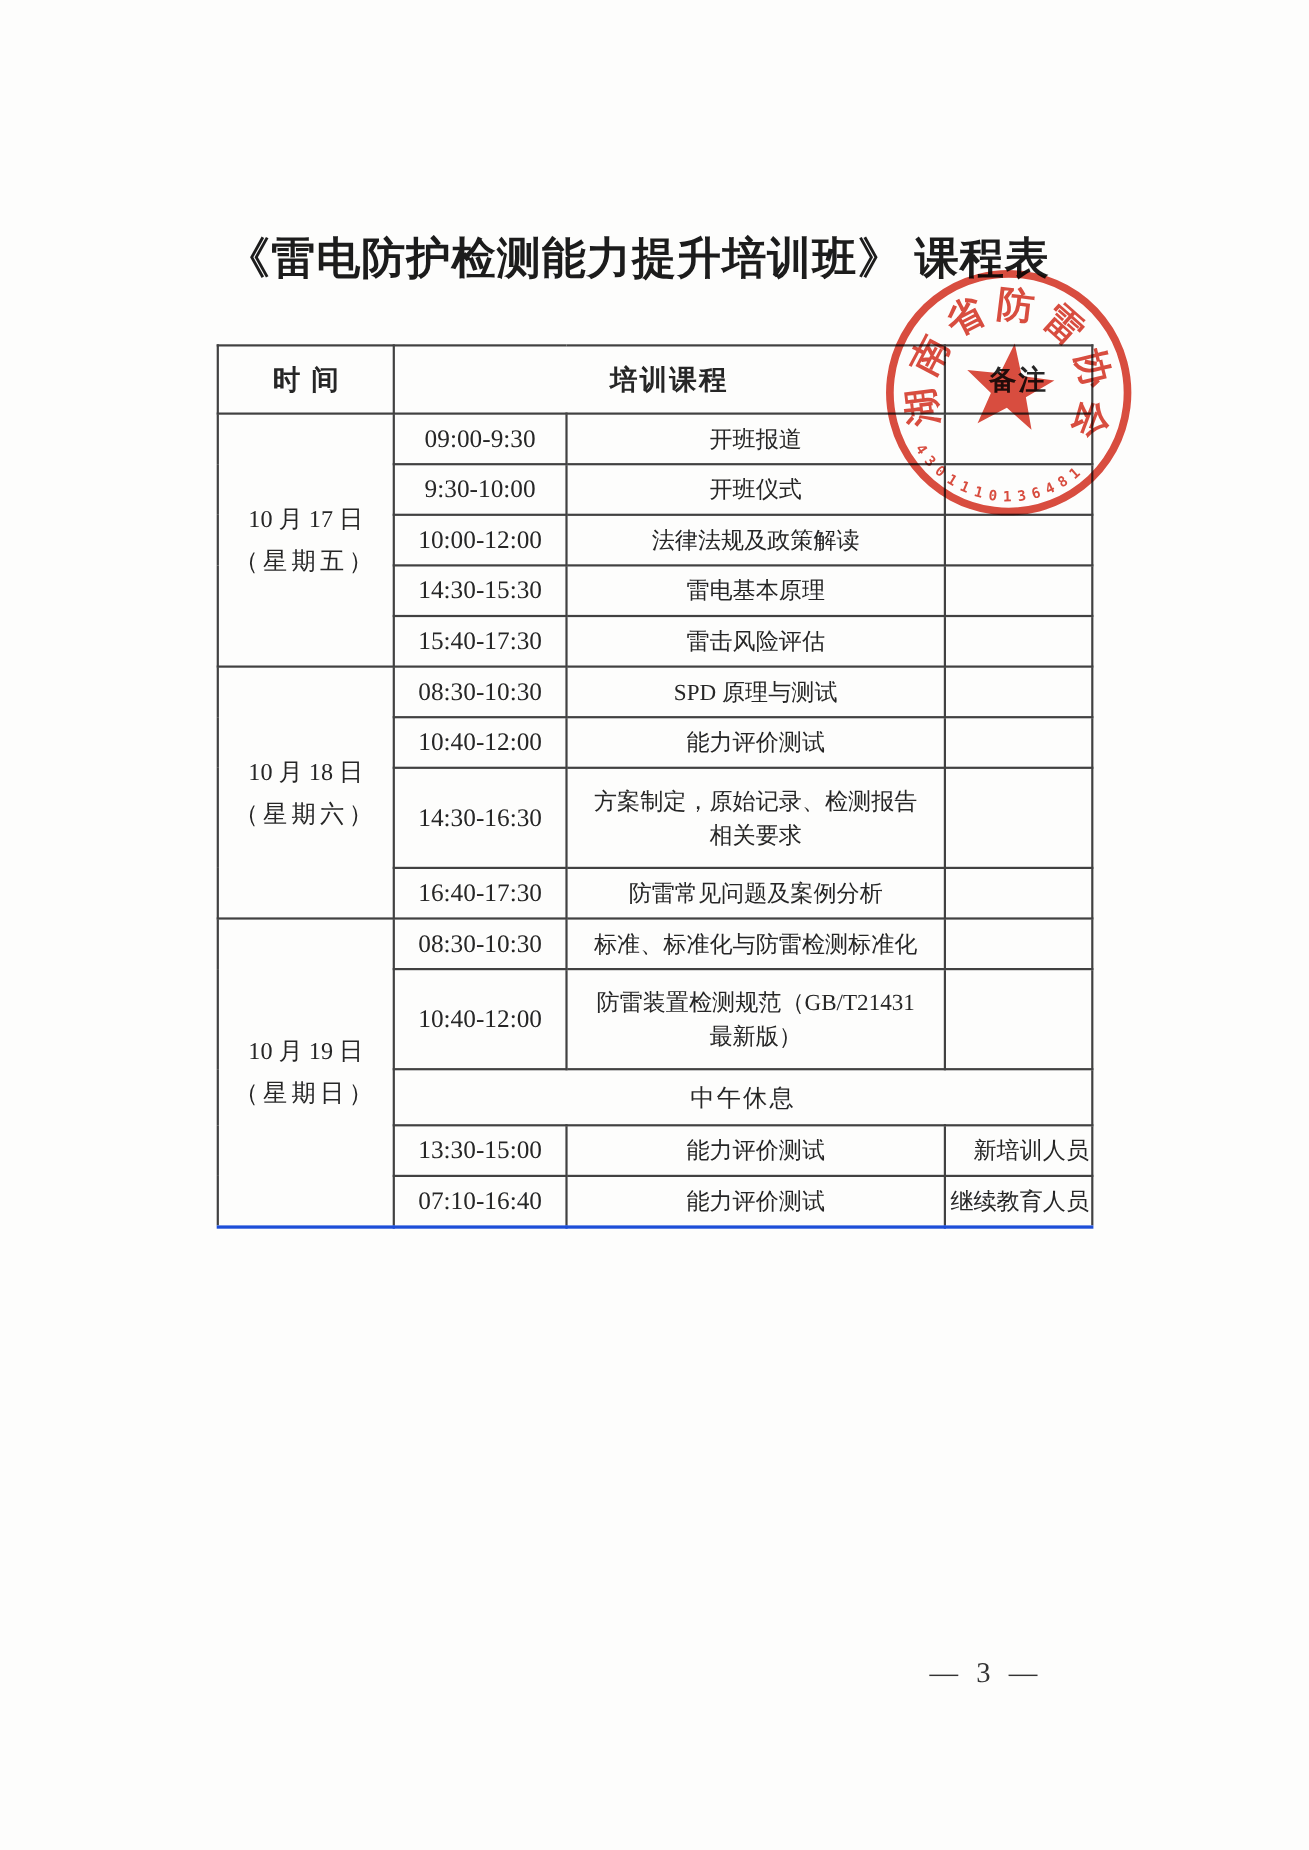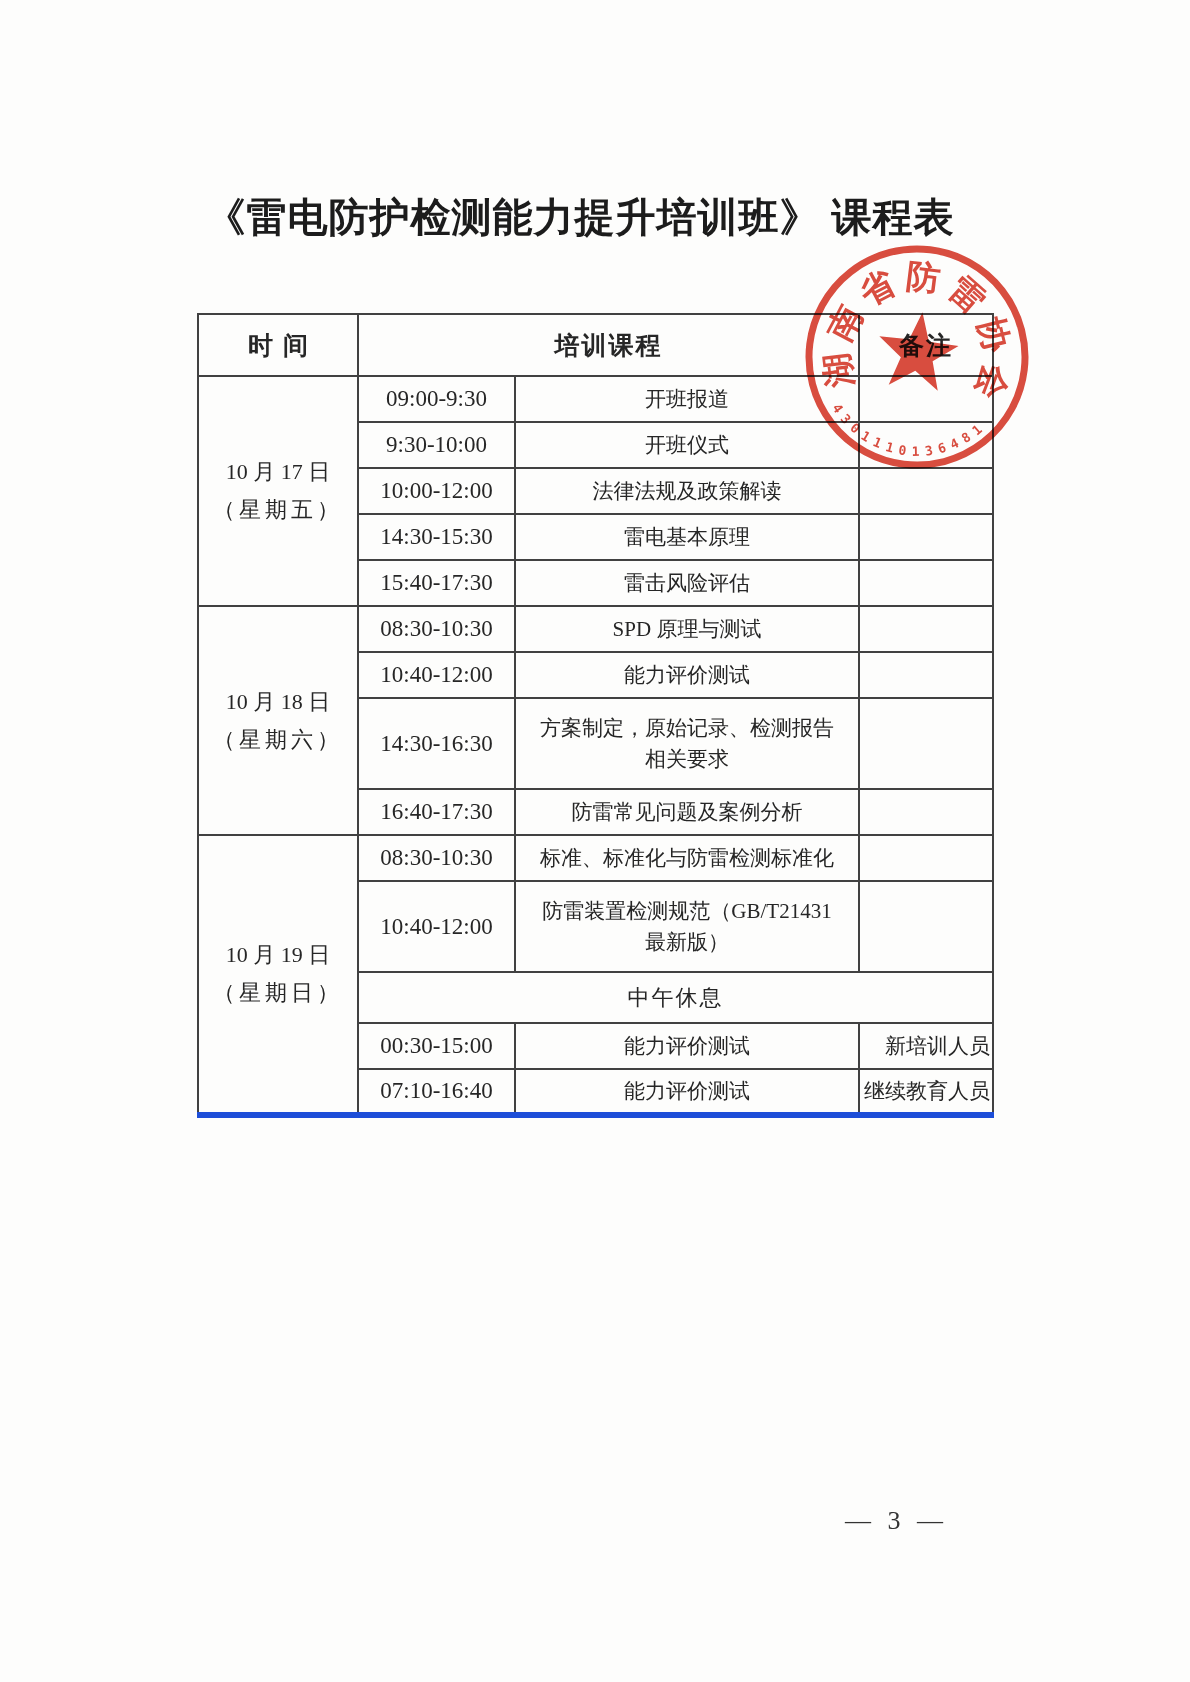--- a/index.html
+++ b/index.html
@@ -6,21 +6,21 @@
   body {
     width: 1190px; height: 1682px;
     position: relative;
     background: #fdfdfc;
     font-family: "Liberation Serif", "DejaVu Serif", serif;
     color: #2a2a2a;
     overflow: hidden;
   }
   .page-title {
     position: absolute;
-    top: 190px; left: 180px; width: 800px;
+    top: 207px; left: 180px; width: 800px;
     margin: 0;
     text-align: center;
     font-size: 40px;
     font-weight: 700;
     letter-spacing: 1px;
     color: #1c1c1c;
     white-space: nowrap;
   }
   table.schedule {
     position: absolute;
@@ -29,21 +29,21 @@
     border-collapse: collapse;
     table-layout: fixed;
   }
   .schedule th, .schedule td {
     border: 2px solid #414141;
     text-align: center;
     vertical-align: middle;
     padding: 2px 6px;
     color: #262626;
   }
-  .schedule { border-bottom: 6px solid #1d4ed8; }
+  .schedule { border-bottom: 3px solid #1d4ed8; }
   .schedule thead th {
     height: 56px;
     font-size: 25px;
     font-weight: 700;
   }
   th.h-time { letter-spacing: 10px; text-indent: 10px; }
   th.h-course { letter-spacing: 2px; margin-left: 38px; }
   th.h-remark { letter-spacing: 2px; }
   tr.normal { height: 46px; }
   tr.tall   { height: 91px; }
@@ -161,21 +161,21 @@
       </tr>
       <tr class="tall">
         <td class="time-cell">10:40-12:00</td>
         <td class="course-cell">防雷装置检测规范（GB/T21431最新版）</td>
         <td class="remark-cell"></td>
       </tr>
       <tr class="breakrow">
         <td colspan="3" class="break-cell">中午休息</td>
       </tr>
       <tr class="normal">
-        <td class="time-cell">00:30-15:00</td>
+        <td class="time-cell">13:30-15:00</td>
         <td class="course-cell">能力评价测试</td>
         <td class="remark-cell">新培训人员</td>
       </tr>
       <tr class="normal">
         <td class="time-cell">07:10-16:40</td>
         <td class="course-cell">能力评价测试</td>
         <td class="remark-cell">继续教育人员</td>
       </tr>
     </tbody>
 </table>

